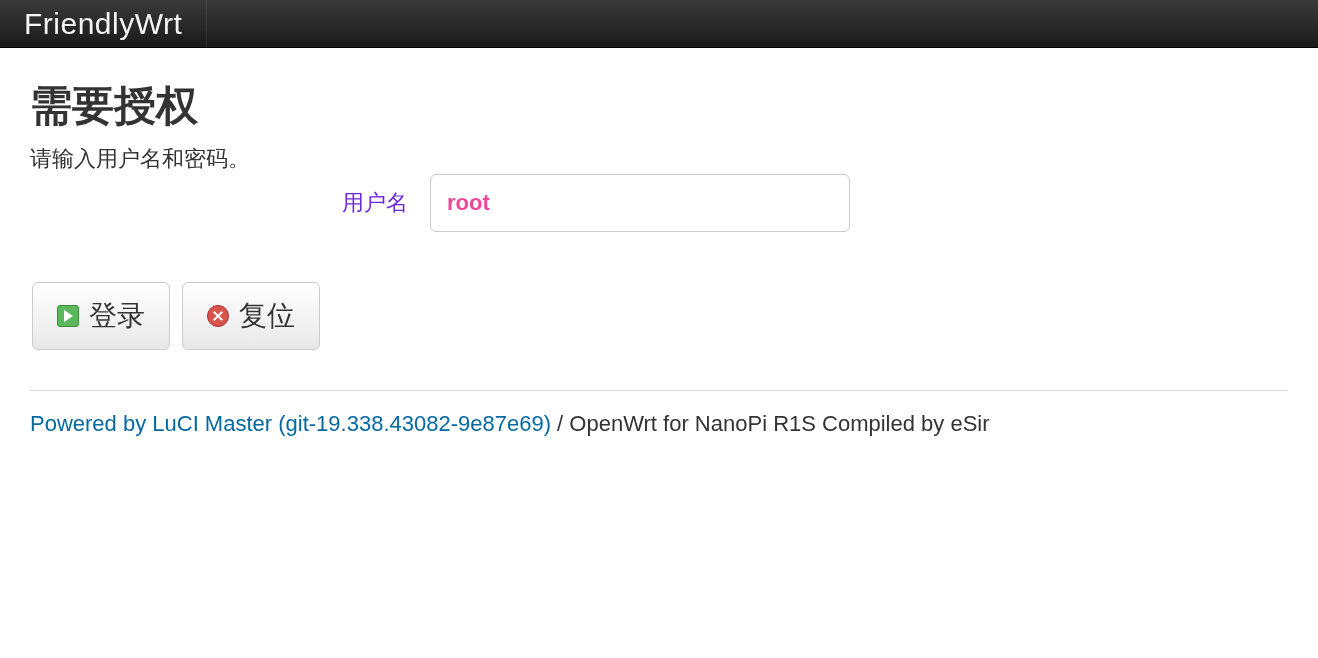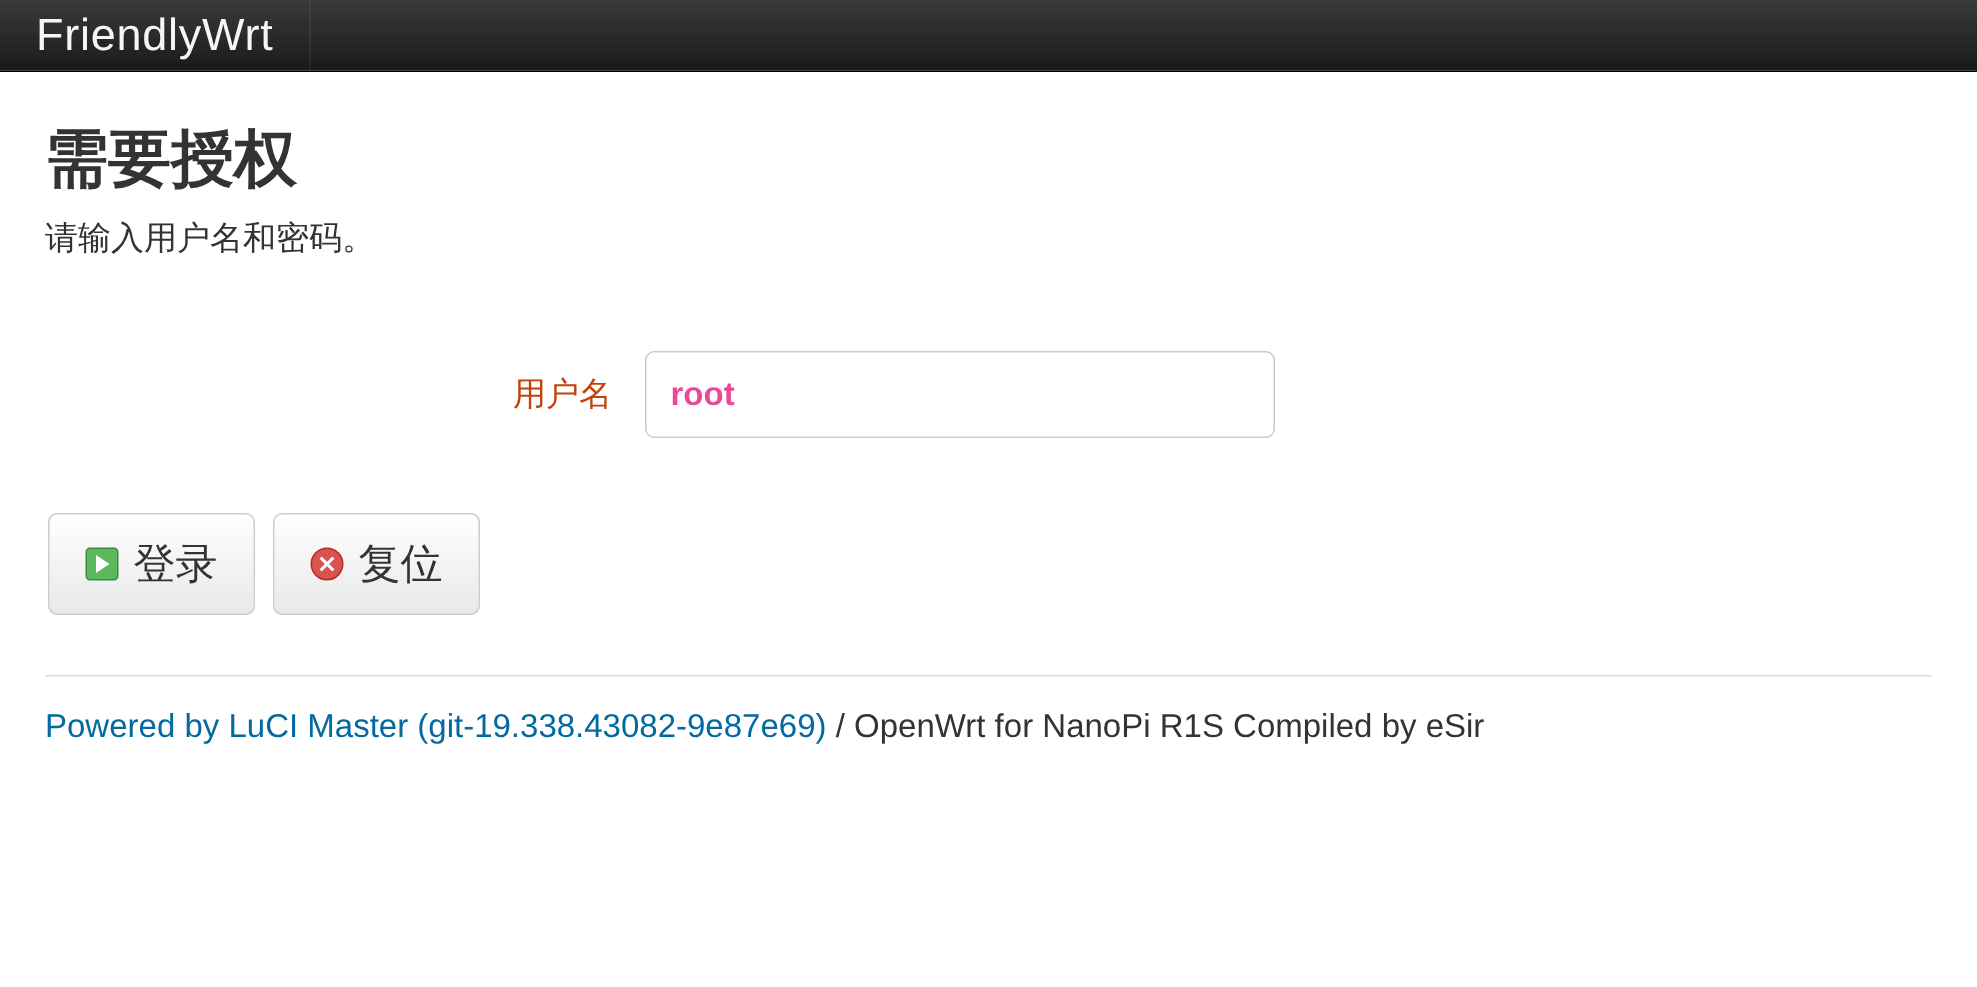--- a/index.html
+++ b/index.html
@@ -38,33 +38,32 @@
     .page-title {
       font-size: 42px;
       font-weight: 700;
       color: #333;
       margin-bottom: 10px;
     }
     .page-subtitle {
       font-size: 22px;
       color: #333;
       font-weight: 400;
-      margin-bottom: 60px;
     }
     .form-row {
       display: flex;
       align-items: center;
       margin-bottom: 38px;
     }
     .form-label {
       width: 400px;
       text-align: right;
       padding-right: 22px;
       font-size: 22px;
-      color: #c2410c;
+      color: #6d28d9;
     }
     .form-input {
       width: 420px;
       height: 58px;
       padding: 10px 16px;
       font-size: 22px;
       color: #ec4899;
       border: 1px solid #ccc;
       border-radius: 6px;
       background: #fff;

